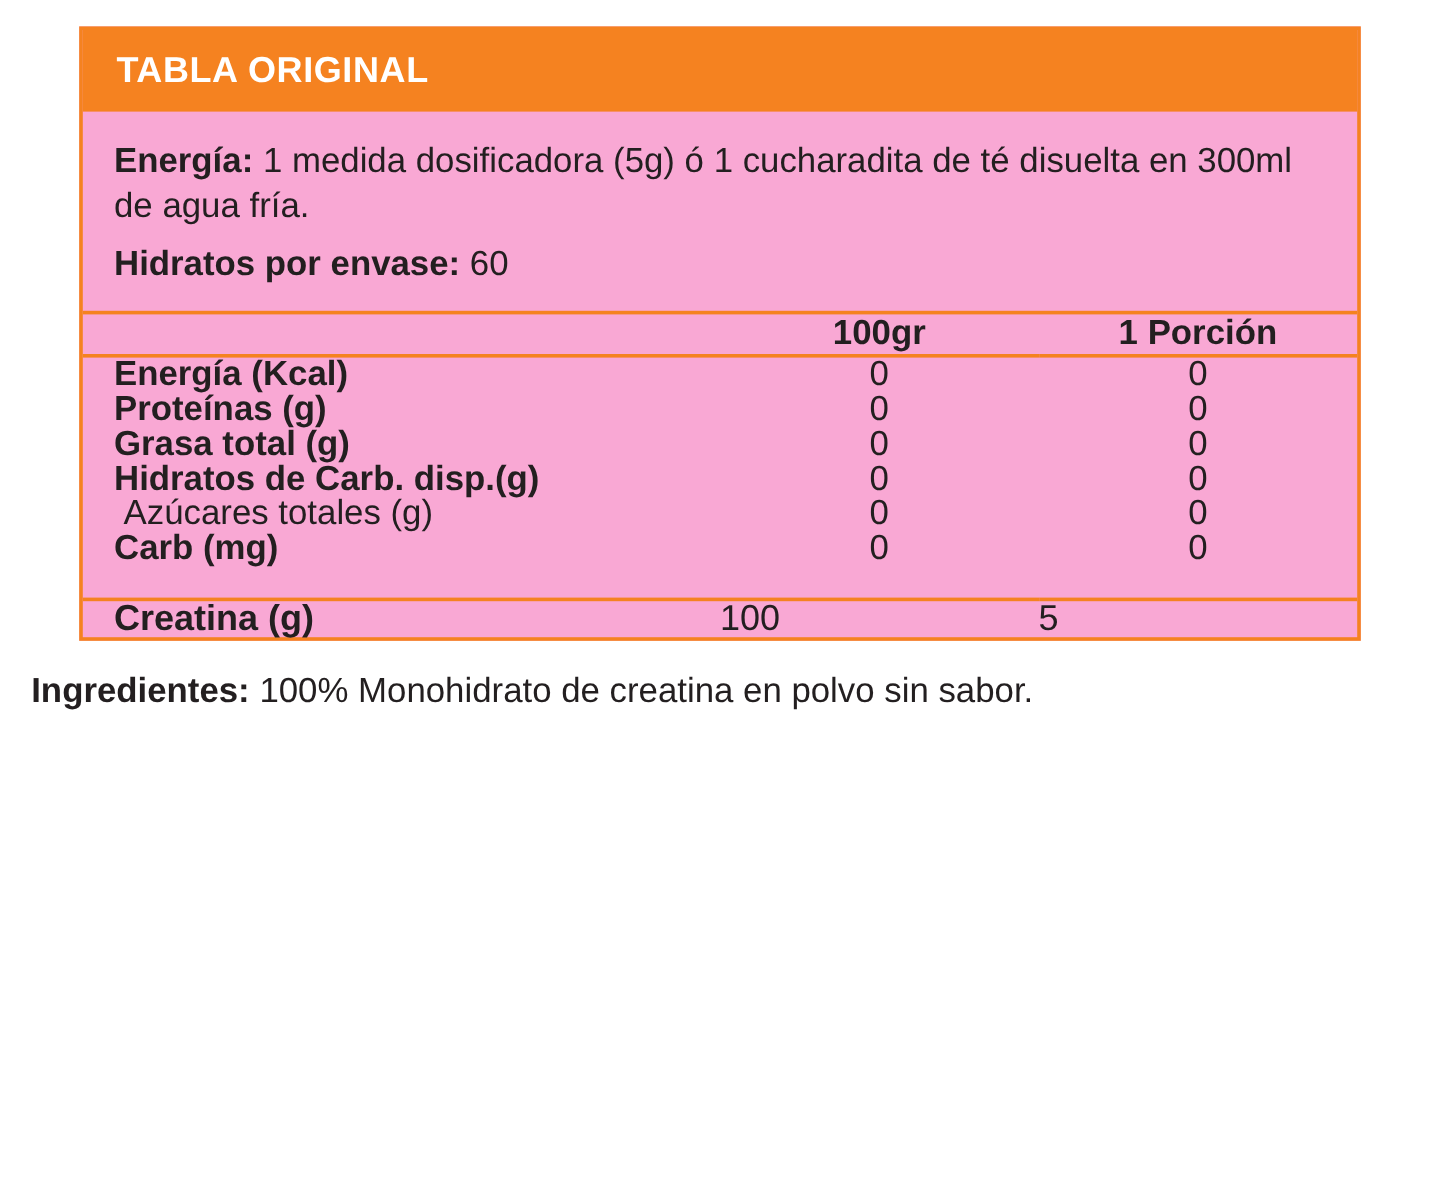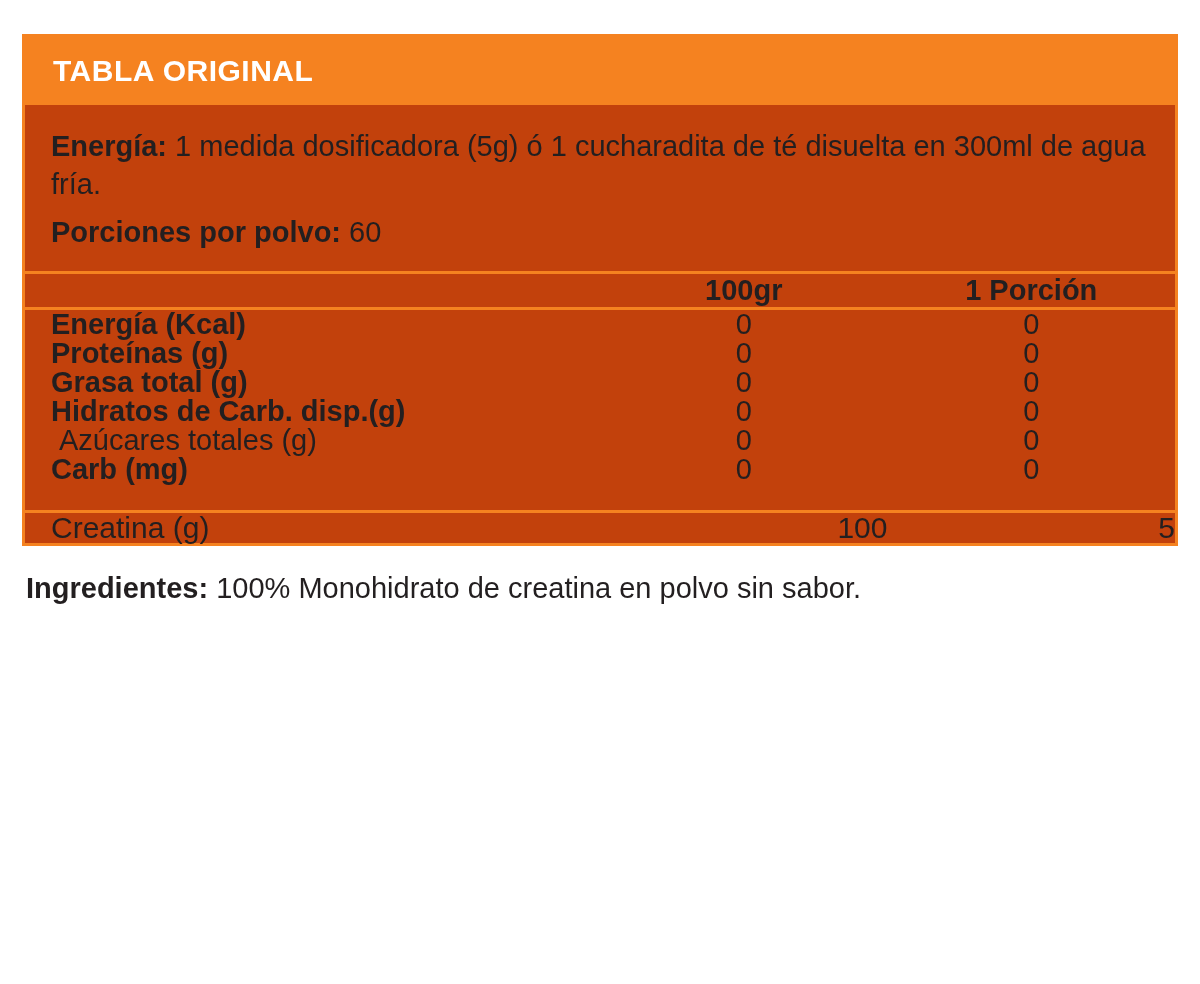--- a/index.html
+++ b/index.html
@@ -20,23 +20,23 @@
     width: 1200px;
     height: 984px;
     box-sizing: border-box;
     padding: 18px 22px 0 22px;
   }
 
   
   .panel {
     border: 3px solid #f58220;
     box-sizing: border-box;
-    width: 1156px;
-    margin: 16px auto;
-    background: #c2410c;
+    width: 1068px;
+    margin: 4px auto;
+    background: #f9a8d4;
   }
 
   .panel-header {
     background: #f58220;
     color: #ffffff;
     font-size: 30px;
     font-weight: bold;
     letter-spacing: 0.5px;
     padding: 18px 0 18px 28px;
     line-height: 1.05;
@@ -114,25 +114,25 @@
     border-bottom: 3px solid #f58220;
     height: 0;
     padding: 0;
   }
 
   .total-row td {
     font-size: 30px;
     padding: 26px 0 26px 0;
   }
   .total-row td.name {
-    font-weight: normal;
+    font-weight: bold;
     padding-left: 26px;
   }
   .total-row td.val {
-    text-align: right;
+    text-align: left;
     font-weight: normal;
   }
 
   
   .ingredients {
     margin: 24px 0 0 4px;
     font-size: 29px;
     line-height: 1.3;
     color: #231f20;
   }
@@ -146,21 +146,21 @@
   <div class="panel">
 
     <div class="panel-header">TABLA ORIGINAL</div>
 
     <div class="serving-block">
       <div class="serving-line">
         <span class="lbl">Energía:</span>
         <span>1 medida dosificadora (5g) ó 1 cucharadita de té disuelta en 300ml de agua fría.</span>
       </div>
       <div class="serving-line second">
-        <span class="lbl">Porciones por polvo:</span>
+        <span class="lbl">Hidratos por envase:</span>
         <span>60</span>
       </div>
     </div>
 
     <table class="nutri">
       <colgroup>
         <col class="c-name">
         <col class="c-100">
         <col class="c-port">
       </colgroup>

